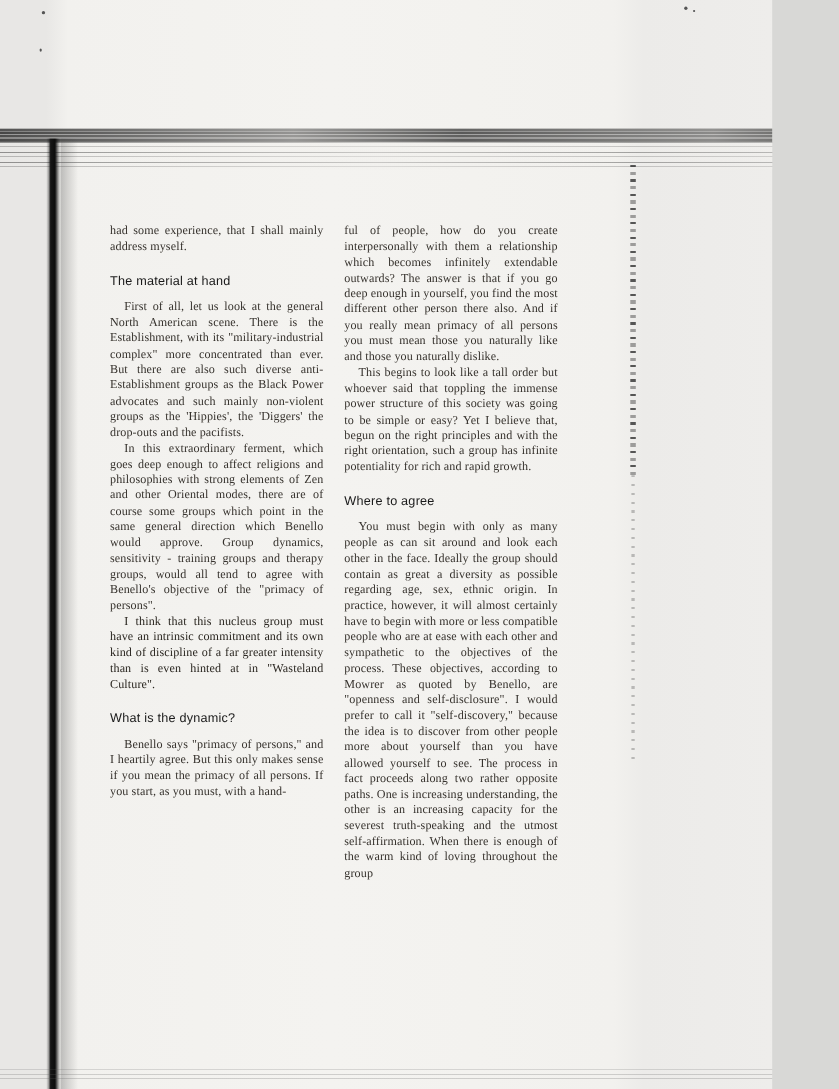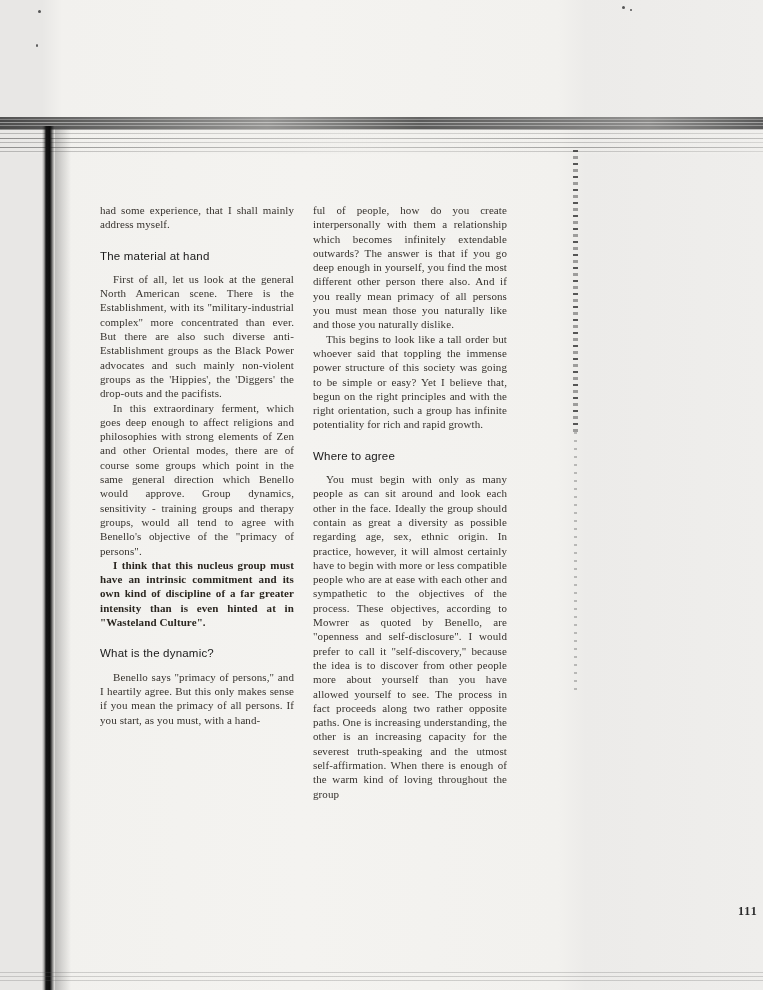--- a/index.html
+++ b/index.html
@@ -1,17 +1,17 @@
 <!DOCTYPE html>
 <html><head>
 <meta charset="utf-8">
 <style>
   html, body { margin:0; padding:0; background:#d8d8d6; }
   .sheet {
-    position:relative; width:763px; height:990px; overflow:hidden;
+    position:relative; width:702px; height:990px; overflow:hidden;
     font-family:"Liberation Serif", serif;
     background:linear-gradient(90deg,#e8e7e5 0px,#e8e7e5 42px,#f2f1ee 62px,#f4f3f0 300px,#f2f1ee 558px,#ecebe9 585px,#efeeec 763px);
   }
 
   
   .band-dark {
     position:absolute; left:0; top:117px; width:763px; height:12px;
     background-image:
       linear-gradient(90deg, rgba(241,240,237,0) 0%, rgba(241,240,237,.45) 35%, rgba(241,240,237,.1) 55%, rgba(241,240,237,.4) 85%, rgba(241,240,237,.1) 100%),
       repeating-linear-gradient(180deg,#3a3a3a 0 2px,#6e6e6e 2px 3px,#2b2b2b 3px 5px,#8a8a8a 5px 6px,#333 6px 8px,#7a7a7a 8px 9px,#2e2e2e 9px 12px);
@@ -52,21 +52,21 @@
   
   .col {
     position:absolute; top:203px; width:194px;
     text-align:justify; font-size:11px; line-height:14.3px;
     color:#36322d; letter-spacing:.1px;
   }
   .col-left  { left:100px; }
   .col-right { left:313px; }
   .col p { margin:0; text-indent:13px; }
   .col p.cont { text-indent:0; }
-  .col p.bold { font-weight:700; color:#2a2620; }
+  .col p.bold { font-weight:400; color:#2a2620; }
   .heading {
     margin:17px 0 9px; text-align:left;
     font-family:"Liberation Sans", sans-serif;
     font-weight:400; font-size:11.5px; letter-spacing:.2px; color:#191919;
   }
   .col .heading:first-child { margin-top:0; }
 
   .page-number {
     position:absolute; left:738px; top:904px;
     font-family:"Liberation Serif", serif;

